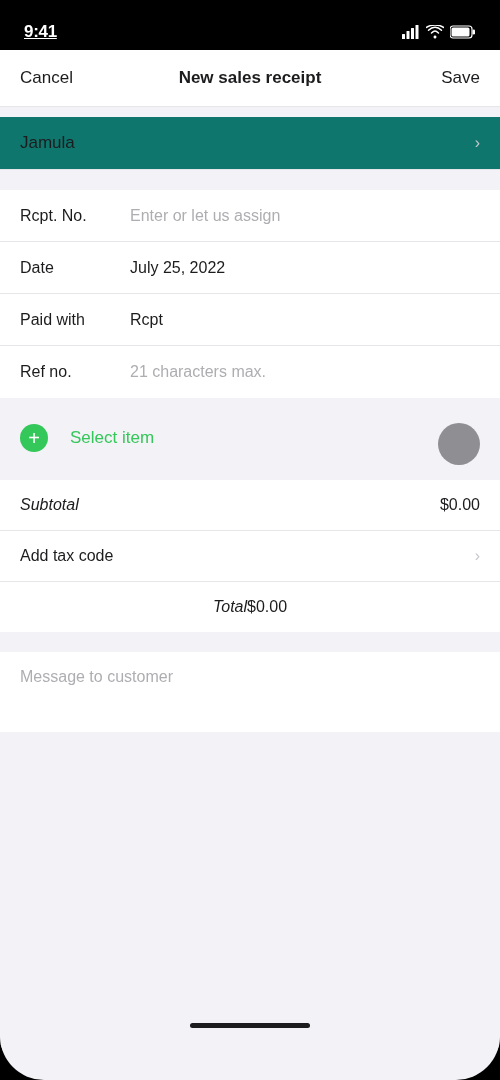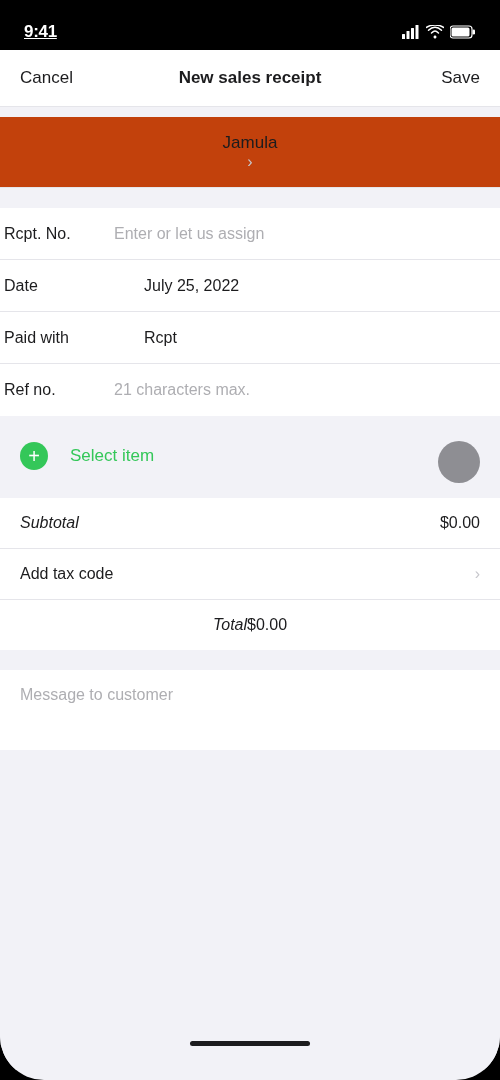--- a/index.html
+++ b/index.html
@@ -90,27 +90,26 @@
     }
 
     
     .section-gap {
       height: 10px;
       background: #f2f2f7;
     }
 
     
     .customer-row {
-      background: #c2410c;
+      background: #0f766e;
       display: flex;
       align-items: center;
       justify-content: space-between;
       padding: 16px 20px;
       border-bottom: 1px solid #e5e5ea;
-      flex-direction: column;
     }
 
     .customer-name {
       font-size: 17px;
       color: #1c1c1e;
     }
 
     .chevron-icon {
       color: #c7c7cc;
       font-size: 16px;
@@ -118,41 +117,40 @@
 
     
     .form-section {
       background: #fff;
       margin-top: 10px;
     }
 
     .form-row {
       display: flex;
       align-items: center;
-      padding: 14px 4px;
+      padding: 14px 20px;
       border-bottom: 1px solid #e5e5ea;
       min-height: 52px;
     }
 
     .form-row:last-child {
       border-bottom: none;
     }
 
     .form-label {
       font-size: 16px;
       color: #1c1c1e;
       min-width: 110px;
       font-weight: 400;
     }
 
     .form-value {
       font-size: 16px;
       color: #1c1c1e;
       flex: 1;
-      margin-left: 30px;
     }
 
     .form-placeholder {
       font-size: 16px;
       color: #aeaeb2;
       flex: 1;
     }
 
     
     .items-section {

